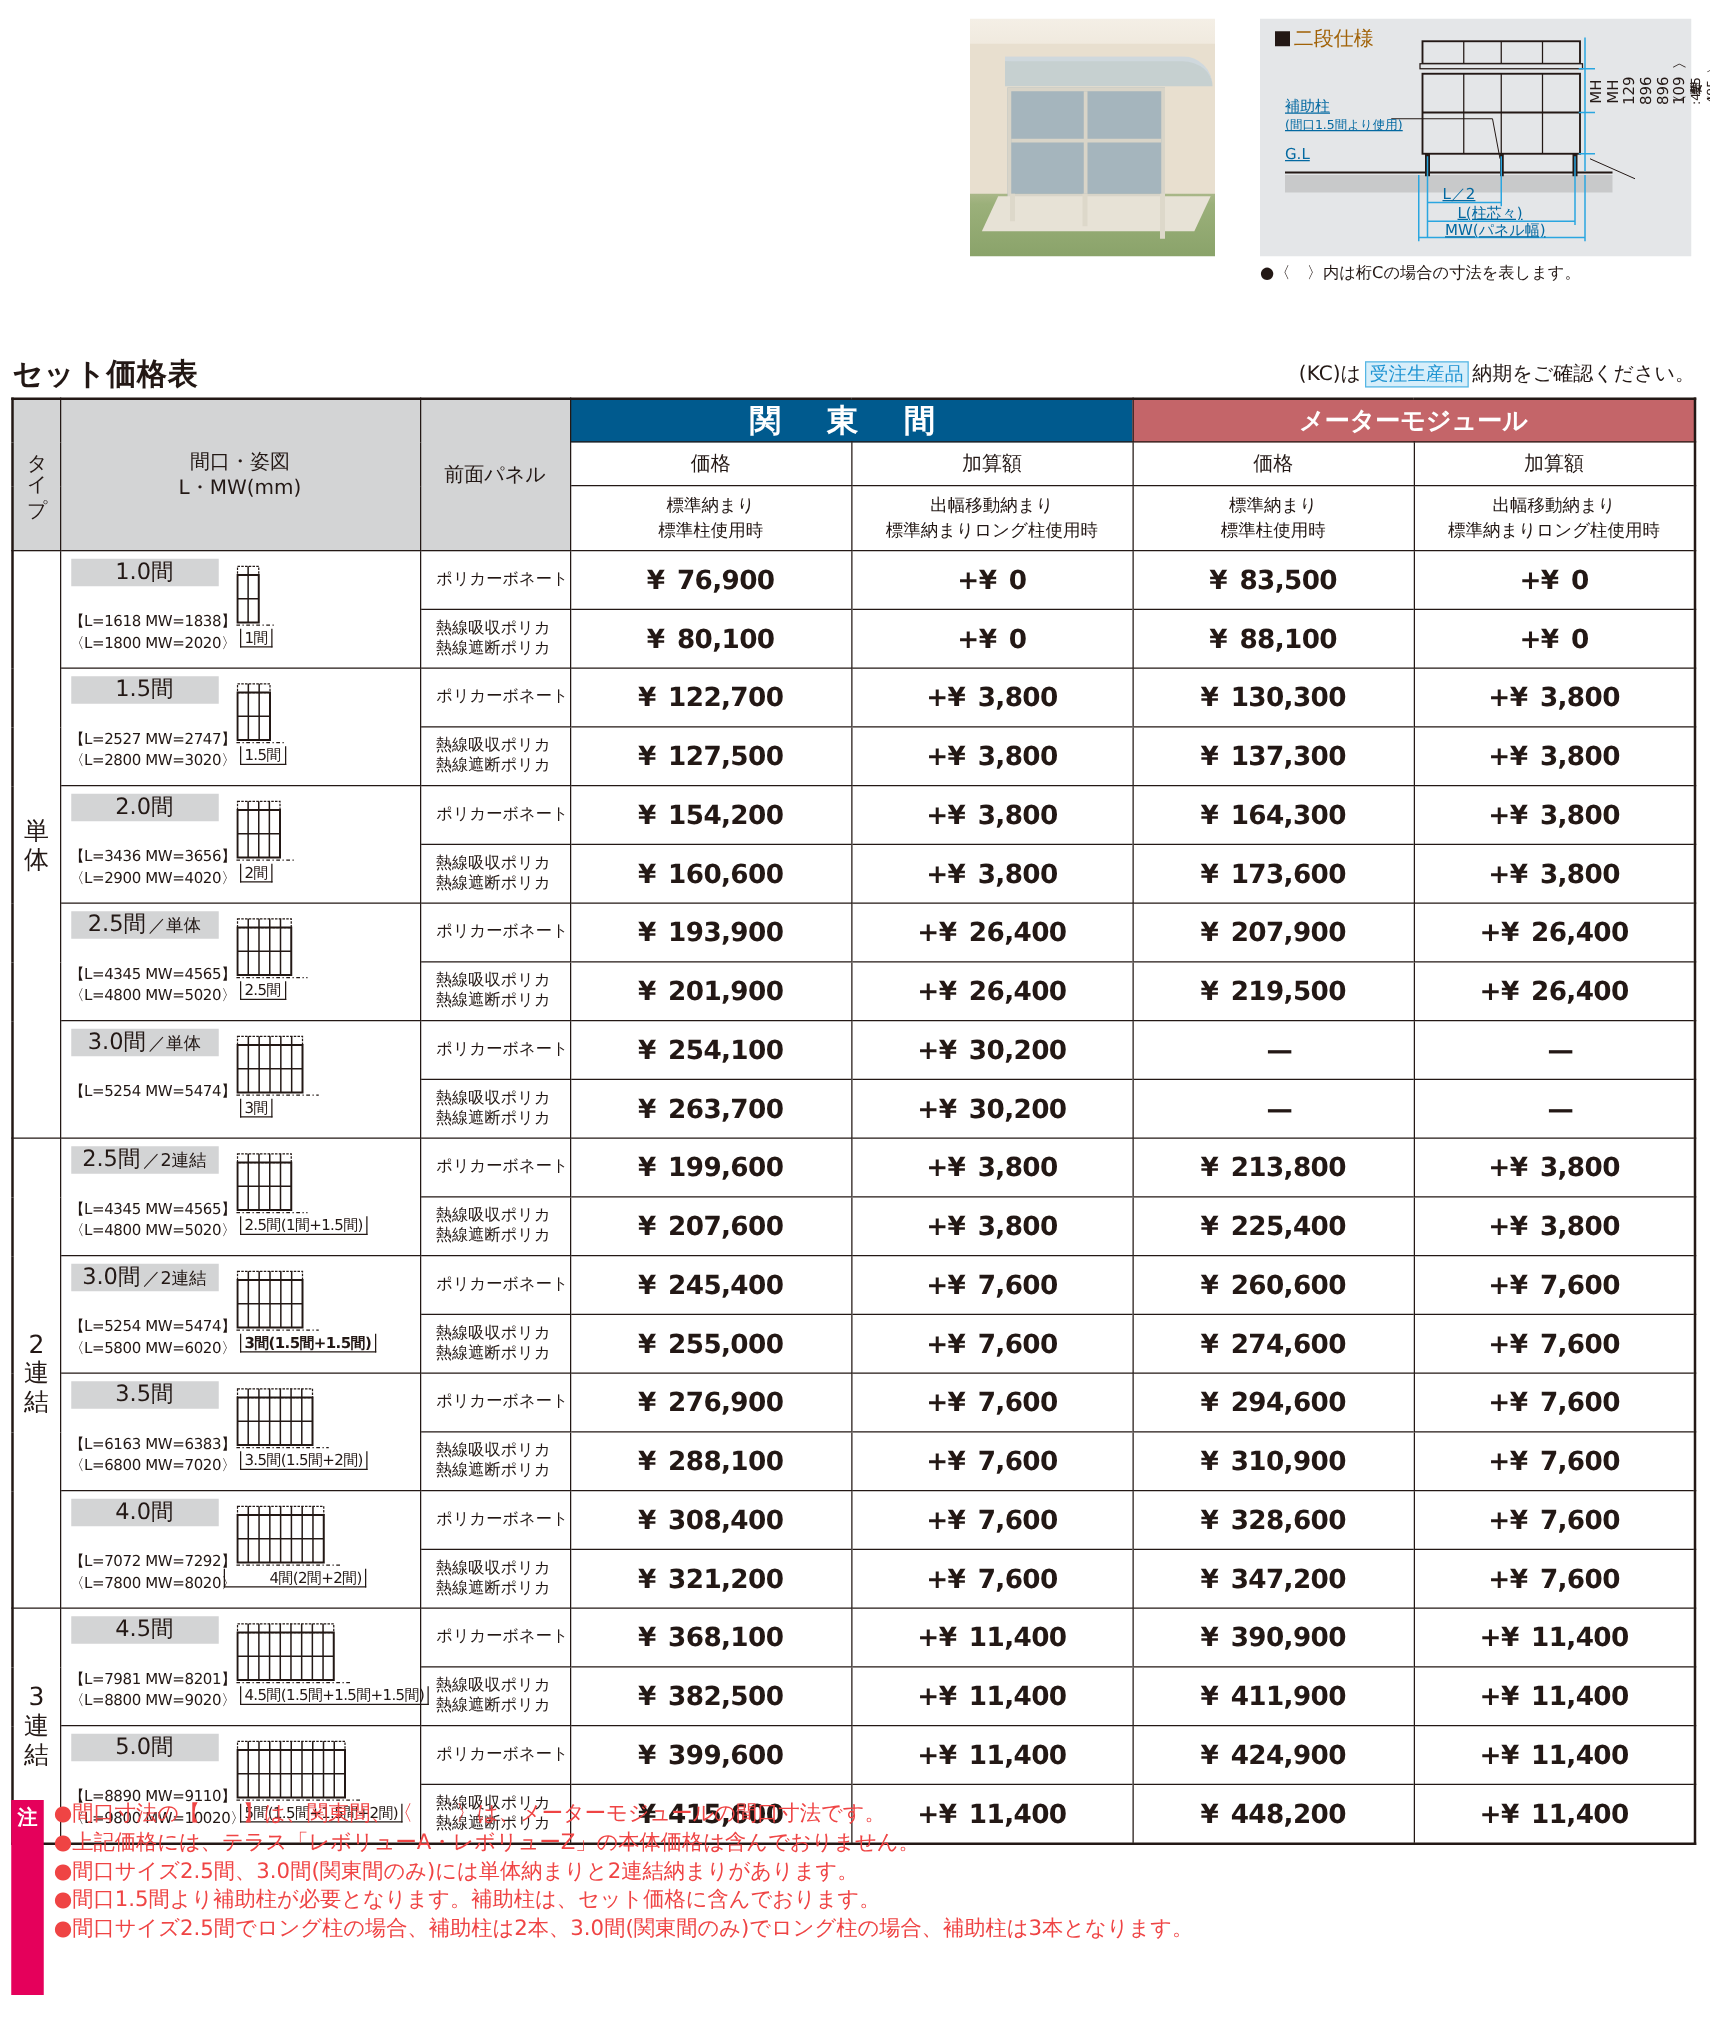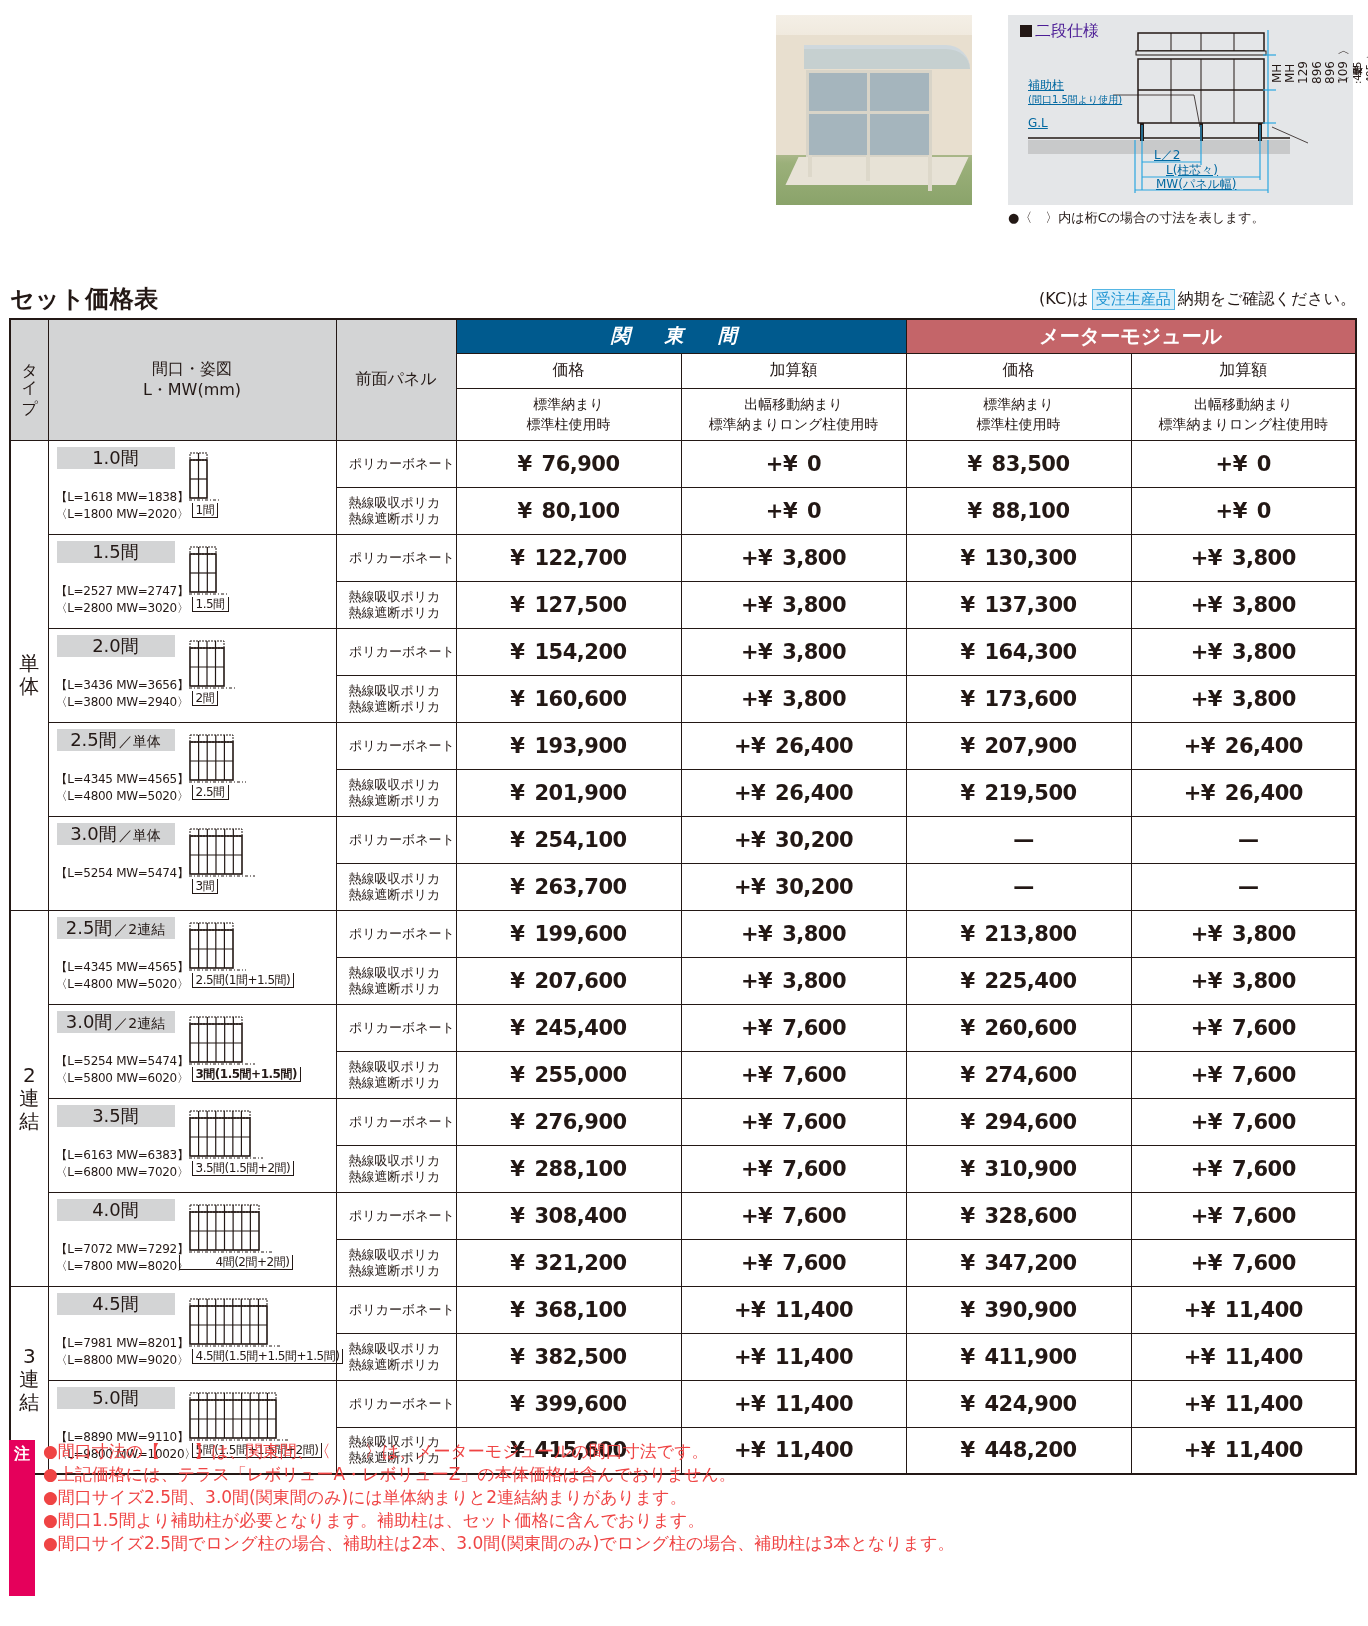--- a/index.html
+++ b/index.html
@@ -16,21 +16,21 @@
   .photo .roof { position:absolute; left:28px; top:30px; width:166px; height:24px; border-top:4px solid #cfd8dd; border-radius: 0 60px 0 0; background: rgba(170,195,210,0.55); }
   .photo .glass { position:absolute; left:30px; top:55px; width:126px; height:88px; background: rgba(110,145,175,0.55); border:3px solid #d8d4c8; }
   .photo .glass:before { content:""; position:absolute; left:0; top:38px; width:100%; height:3px; background:#d8d4c8; }
   .photo .glass:after { content:""; position:absolute; left:58px; top:0; width:3px; height:100%; background:#d8d4c8; }
   .photo .deck { position:absolute; left:16px; top:142px; width:170px; height:28px; background:#e7e2d6; transform: skewX(-25deg); }
   .photo .post { position:absolute; width:4px; background:#ddd8ca; }
 
   .diagram {
     position: absolute; left: 1008px; top: 15px; width: 345px; height: 190px; background: #e4e6e8;
   }
-  .diagram .title { position:absolute; left:12px; top:6px; font-size:16px; color:#4c1d95; }
+  .diagram .title { position:absolute; left:12px; top:6px; font-size:16px; color:#a16207; }
   .diagram .title .sq { display:inline-block; width:12px; height:12px; background:#231815; margin-right:3px; vertical-align:-1px; }
   .diagram .label { position:absolute; font-size:12px; color:#0369a1; white-space:nowrap;text-decoration:underline; }
   .diagram .small { font-size:10px; }
   .diagram svg { position:absolute; left:0; top:0; }
   .vert-dims { position:absolute; left:263px; top:4px; display:flex; gap:1px; }
   .vcol { display:flex; flex-direction:column; align-items:center; writing-mode: vertical-rl; transform: rotate(180deg); font-size:12px; line-height:13px; }
   .diagram-note { position:absolute; left:1008px; top:209px; font-size:13px; color:#231815; white-space:nowrap; }
 
   
   .section-title { position:absolute; left:10px; top:283px; font-size:24px; font-weight:bold; color:#231815; letter-spacing:0.5px; }
@@ -39,21 +39,21 @@
 
   
   table.price {
     position:absolute; left:9px; top:318px; width:1346px;
     border-collapse: collapse; table-layout: fixed;
     border: 2px solid #231815;
   }
   table.price td, table.price th { border: 1px solid #231815; padding: 0; }
   .h-gray { background:#d3d4d5; font-weight:normal; font-size:16px; color:#231815; }
   .h-type { writing-mode: vertical-rl; text-orientation: upright; font-size:16px; letter-spacing:-1px; }
-  .h-blue { background:#005a8e; color:#ffffff; font-size:19px; font-weight:bold; letter-spacing:14px; height:34px;font-style:italic; }
+  .h-blue { background:#005a8e; color:#ffffff; font-size:25px; font-weight:bold; letter-spacing:14px; height:34px; }
   .h-red { background:#c46569; color:#ffffff; font-size:20px; font-weight:bold; height:34px; }
   .h-sub { background:#ffffff; font-size:16px; font-weight:normal; height:35px; }
   .h-sub2 { background:#ffffff; font-size:14px; font-weight:normal; line-height:20px; height:52px; }
 
   .type-cell { text-align:center; vertical-align:middle; font-size:20px; line-height:23px; width:38px; }
   .type-cell span { display:block; }
 
   .size-cell { position:relative; height:94px; vertical-align:top; }
   .size-badge { position:absolute; left:8px; top:6px; width:118px; height:22px; background:#d3d4d5; font-size:18px; line-height:22px; text-align:center; color:#231815; }
   .size-badge .sub { font-size:14px; color:#231815; margin-left:2px; }
@@ -271,21 +271,21 @@
         <td class="price-cell"><span class="yen">¥</span><span>127,500</span></td>
         <td class="price-cell"><span class="yen">+¥</span><span>3,800</span></td>
         <td class="price-cell"><span class="yen">¥</span><span>137,300</span></td>
         <td class="price-cell"><span class="yen">+¥</span><span>3,800</span></td>
       </tr>
       <tr>
         <td class="size-cell" rowspan="2">
           <div class="size-badge"><span>2.0間</span></div>
           <div class="dims">
             <div>【L=3436 MW=3656】</div>
-            <div>〈L=3800 MW=2940〉</div>
+            <div>〈L=2900 MW=4020〉</div>
           </div>
           <svg width="52" height="62" class="fig">
             <rect x="1" y="2" width="34" height="7" fill="none" stroke="#231815" stroke-dasharray="2,1"></rect>
             <rect x="1" y="9" width="34" height="38" fill="none" stroke="#231815" stroke-width="1.6"></rect>
             <line x1="1" y1="28" x2="35" y2="28" stroke="#231815" stroke-width="1.2"></line>
             <line x1="9.5" y1="2" x2="9.5" y2="47" stroke="#231815" stroke-width="1.2"></line>
             <line x1="18" y1="2" x2="18" y2="47" stroke="#231815" stroke-width="1.2"></line>
             <line x1="26.5" y1="2" x2="26.5" y2="47" stroke="#231815" stroke-width="1.2"></line>
             <line x1="0" y1="49" x2="48" y2="49" stroke="#231815" stroke-dasharray="3,2,1,2"></line>
           </svg>

